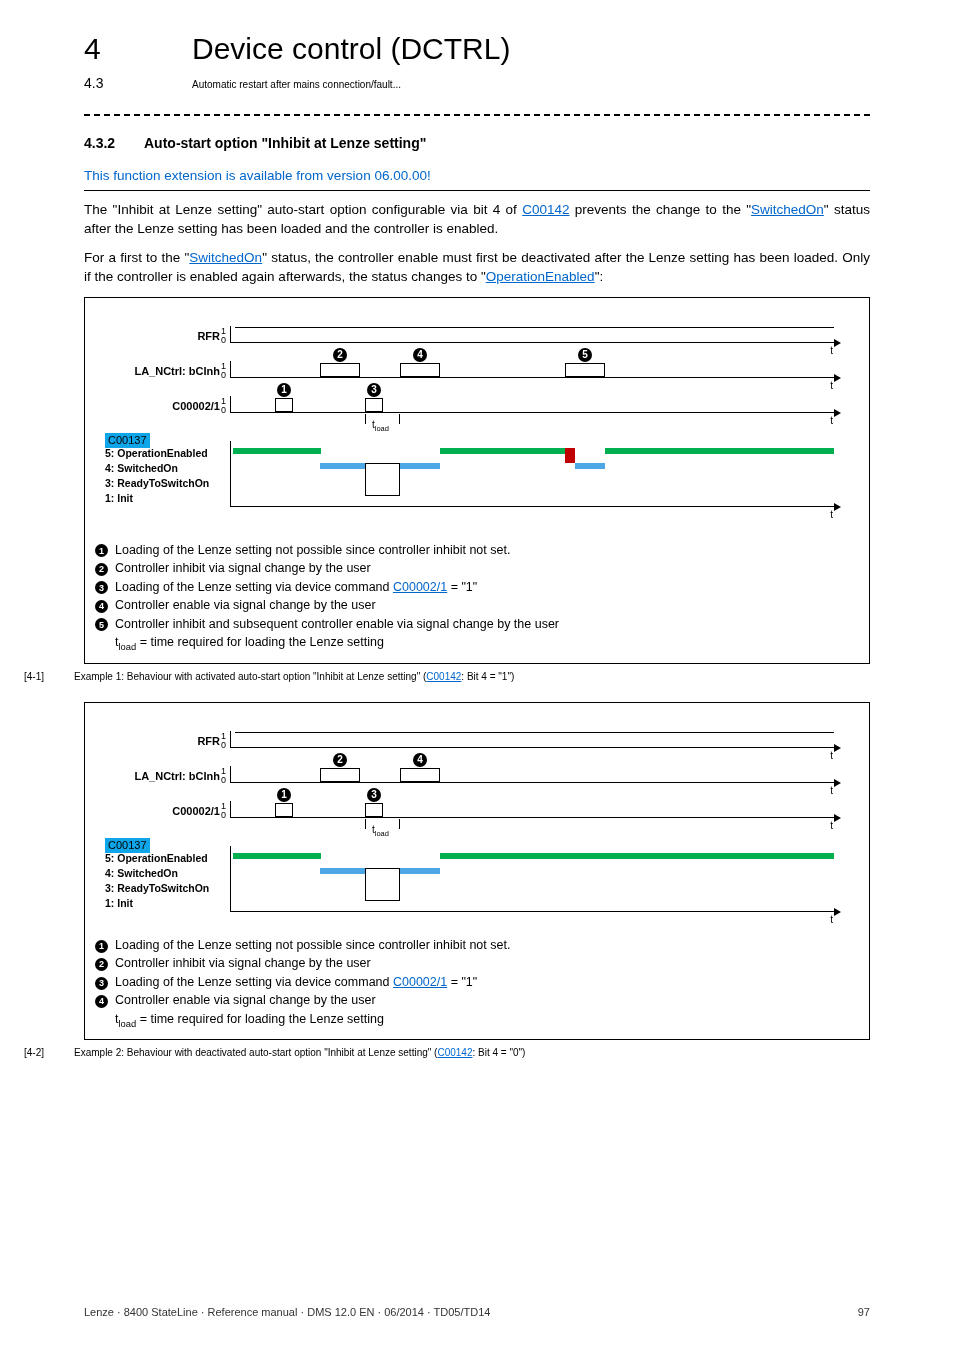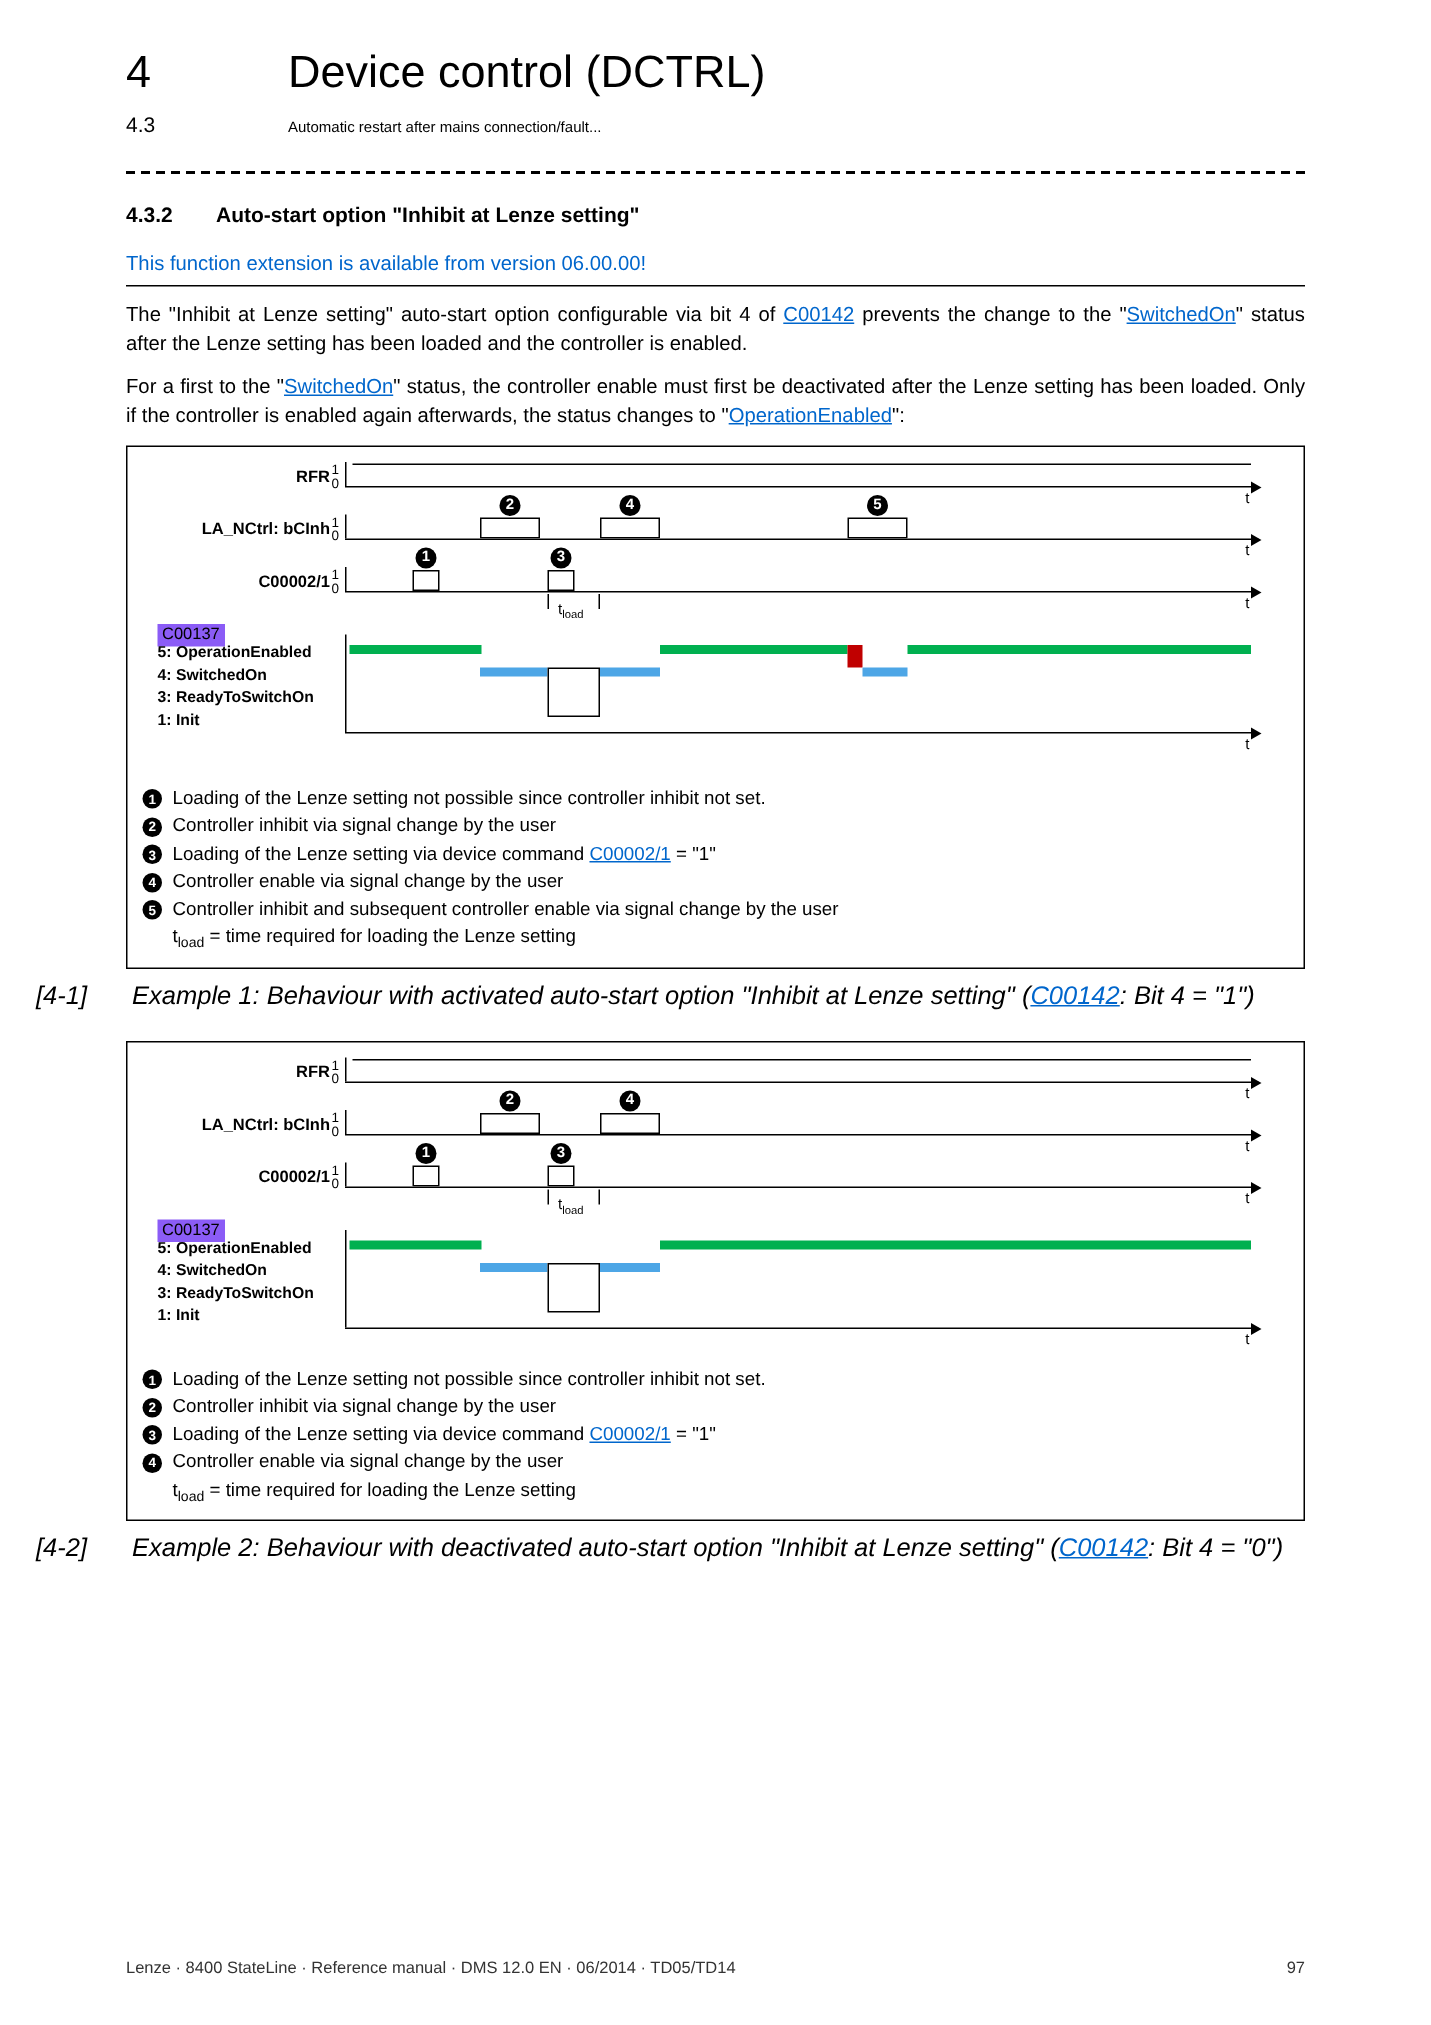--- a/index.html
+++ b/index.html
@@ -27,40 +27,40 @@
     border-top: 2px dashed #000;
   }
   .sec-row { display: flex; align-items: flex-start; margin-bottom: 14px; }
   .sec-num { font-weight: bold; font-size: 14px; width: 60px; }
   .sec-title { font-weight: bold; font-size: 14px; }
   .indent-block { }
   .avail-line { color: #0066cc; margin-bottom: 4px; }
   .thin-rule { border: none; border-top: 1px solid #000; margin-bottom: 10px;}
   .para { text-align: justify; margin-bottom: 10px; }
   .link { color: #0066cc; text-decoration: underline; }
-  .diagram-box { border: 1px solid #000; padding: 10px 10px 8px 10px; margin-top: 6px; }
+  .diagram-box { border: 1px solid #000; padding: 28px 10px 8px 10px; margin-top: 6px; }
   .signal-area { position: relative; height: 210px; }
   .sig-label-col { position: absolute; left: 0; width: 125px; text-align: right; font-size: 11px; font-weight: bold; }
   .axis-line { position: absolute; left: 135px; right: 20px; border-bottom: 1px solid #000; }
   .axis-vert { position: absolute; left: 135px; border-left: 1px solid #000; }
   .tick { position: absolute; font-size: 9px; left: 126px; }
   .arrow-r::after { content: ""; position: absolute; right: -6px; top: -3px; border: 4px solid transparent; border-left: 7px solid #000; }
   .t-label { position: absolute; right: 6px; font-size: 10px; }
   .circ { display:inline-flex; width:14px; height:14px; border-radius:50%; background:#000; color:#fff; font-size:10px; align-items:center; justify-content:center; font-weight:bold; position:absolute; }
   .pulse { position:absolute; background:#fff; border:1px solid #000; height:14px; }
   .green-bar { position:absolute; background:#00b050; height:6px; }
   .blue-bar { position:absolute; background:#4da6e6; height:6px; }
   .red-bar { position:absolute; background:#c00000; height:15px; width:10px; }
-  .state-hl { background:#8b5cf6; padding: 0 3px; display:inline-block; font-size: 11px;}
+  .state-hl { background:#0ea5e9; padding: 0 3px; display:inline-block; font-size: 11px;}
   .state-label { font-size: 10.5px; position:absolute;font-weight:bold; }
   .legend { margin-top: 6px; font-size: 12.5px; }
   .legend .row { display:flex; gap:4px; margin-bottom:1px; }
   .legend .bullet { width:16px; }
   .lcirc { display:inline-flex; width:13px; height:13px; border-radius:50%; background:#000; color:#fff; font-size:9px; align-items:center; justify-content:center; font-weight:bold;}
-  .caption-row { display:flex; gap: 30px; font-size: 17px; margin-top: 6px; font-style: italic; }
+  .caption-row { display:flex; gap: 30px; font-size: 10px; margin-top: 6px; }
   .caption-row .cref { margin-left: 60px; }
   .footer { position:absolute; bottom: 30px; left: 84px; right: 84px; display:flex; justify-content:space-between; font-size: 11px; color:#333;}
   sub { font-size: 0.75em; }
 </style>
 </head>
 <body>
 
 <div class="page">
   <div class="header-row">
     <div class="ch-num">4</div>

